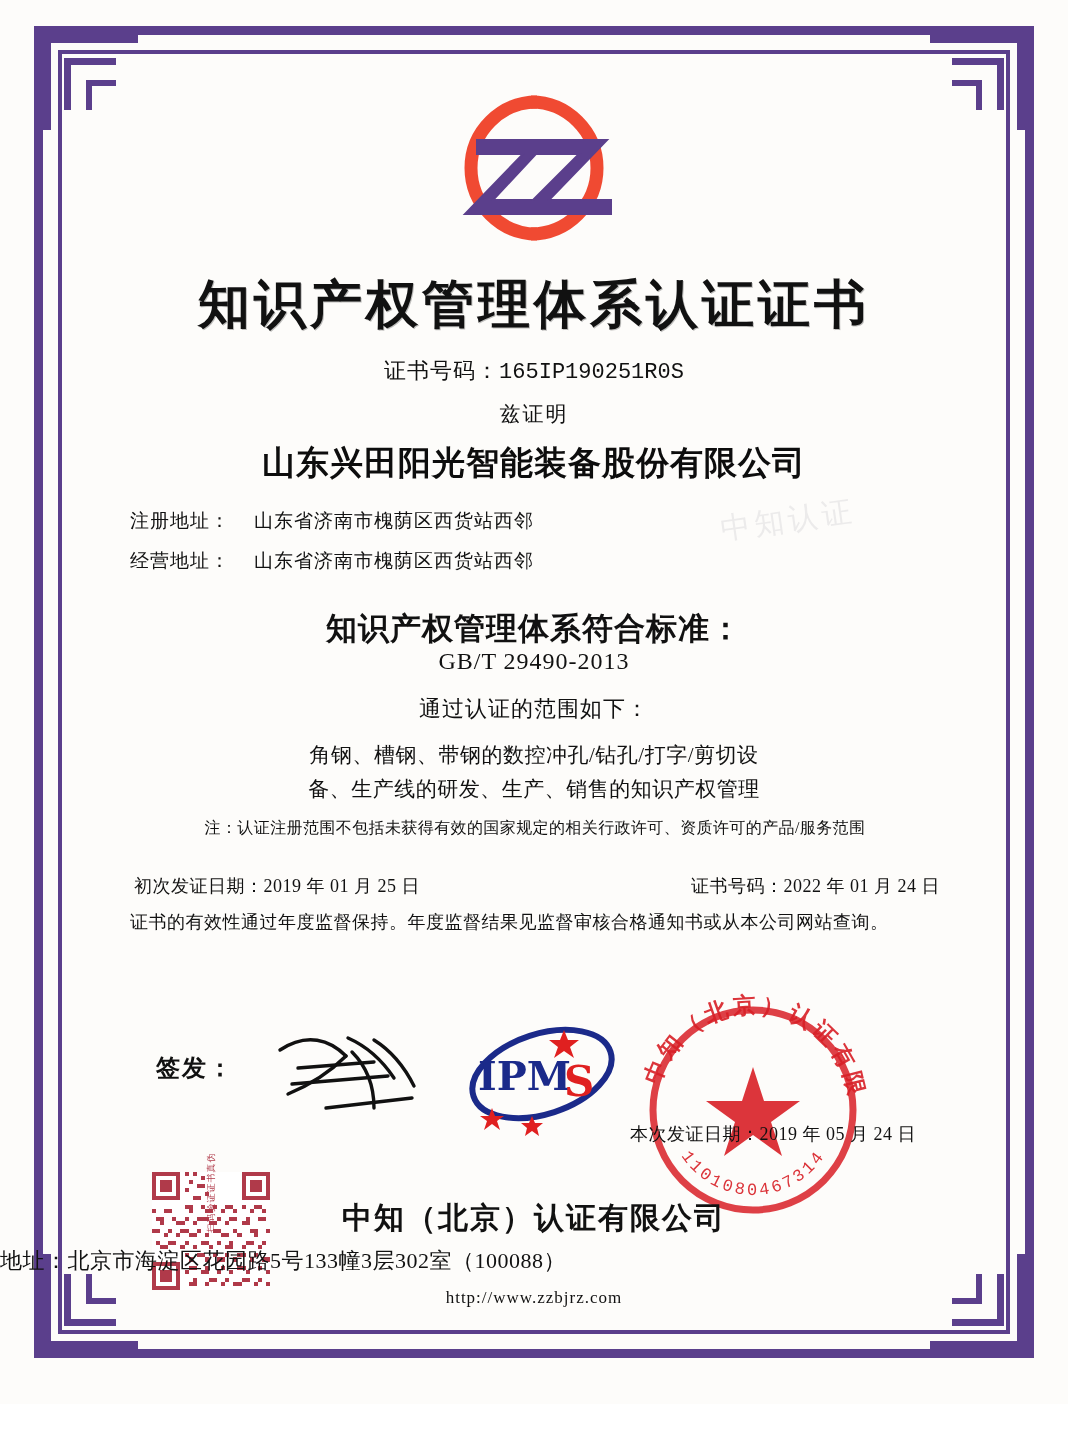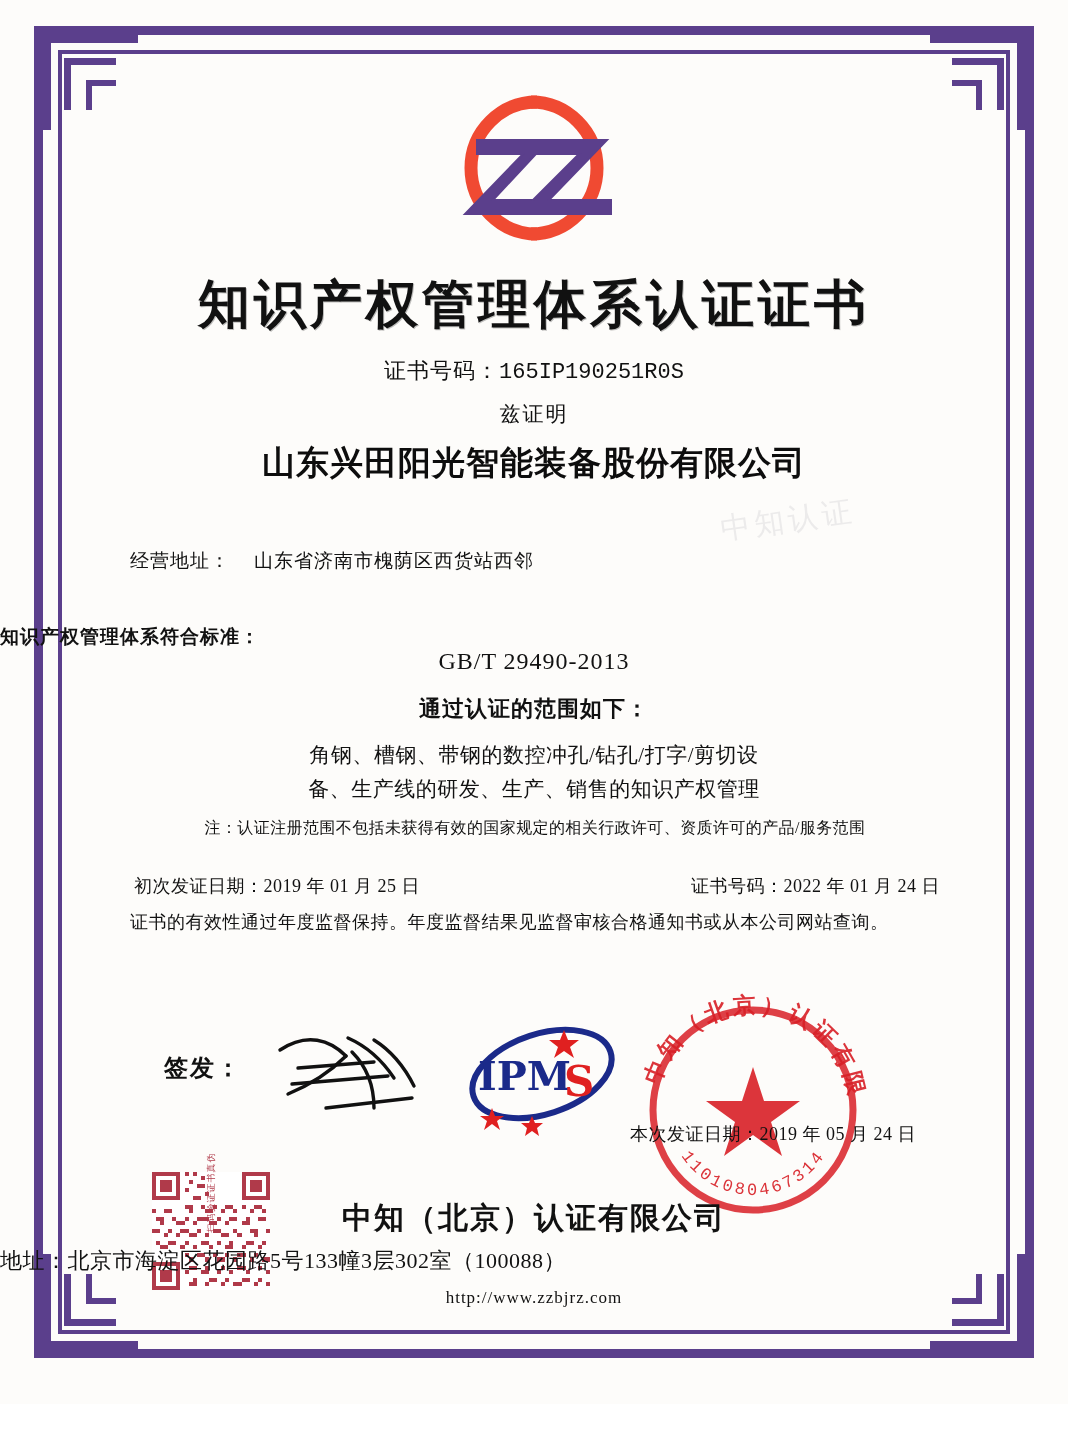--- a/index.html
+++ b/index.html
@@ -137,44 +137,43 @@
   }
   .addr-row .lab { display: inline-block; width: 108px; }
   .addr-row .val { display: inline-block; padding-left: 16px; }
   .addr-reg { top: 508px; }
   .addr-op  { top: 548px; }
 
   .std-head {
     position: absolute;
     left: 0; right: 0;
     top: 608px;
-    text-align: left;
-    font-size: 19px;
+    text-align: center;
+    font-size: 31px;
     font-weight: bold;
     letter-spacing: 1px;
     color: #111;
-    margin-top: 16px;
   }
   .std-code {
     position: absolute;
     left: 0; right: 0;
     top: 648px;
     text-align: center;
     font-size: 24px;
     letter-spacing: 1px;
     font-family: "Liberation Serif", serif;
     color: #111;
   }
   .scope-head {
     position: absolute;
     left: 0; right: 0;
     top: 694px;
     text-align: center;
     font-size: 22px;
-    font-weight: bold;
+    font-weight: normal;
     letter-spacing: 1px;
     color: #111;
   }
   .scope-body {
     position: absolute;
     left: 200px;
     width: 668px;
     top: 738px;
     text-align: center;
     font-size: 21px;
@@ -218,21 +217,20 @@
 
   
   .sign-label {
     position: absolute;
     left: 156px;
     top: 1052px;
     font-size: 24px;
     font-weight: bold;
     letter-spacing: 2px;
     color: #111;
-    margin-left: 8px;
   }
   .sign-mark {
     position: absolute;
     left: 262px;
     top: 1022px;
     width: 170px;
     height: 100px;
   }
 
   .ipms-logo {
@@ -385,20 +383,23 @@
   <div class="main-title">知识产权管理体系认证证书</div>
 
   <div class="cert-no">
     <span>证书号码：</span><span class="num">165IP190251R0S</span>
   </div>
 
   <div class="hereby">兹证明</div>
 
   <div class="company">山东兴田阳光智能装备股份有限公司</div>
 
+  <div class="addr-row addr-reg">
+    <span class="lab">注册地址：</span><span class="val">山东省济南市槐荫区西货站西邻</span>
+  </div>
   <div class="addr-row addr-op">
     <span class="lab">经营地址：</span><span class="val">山东省济南市槐荫区西货站西邻</span>
   </div>
 
   <div class="std-head">知识产权管理体系符合标准：</div>
   <div class="std-code">GB/T  29490-2013</div>
 
   <div class="scope-head">通过认证的范围如下：</div>
   <div class="scope-body">
     <div>角钢、槽钢、带钢的数控冲孔/钻孔/打字/剪切设</div>

